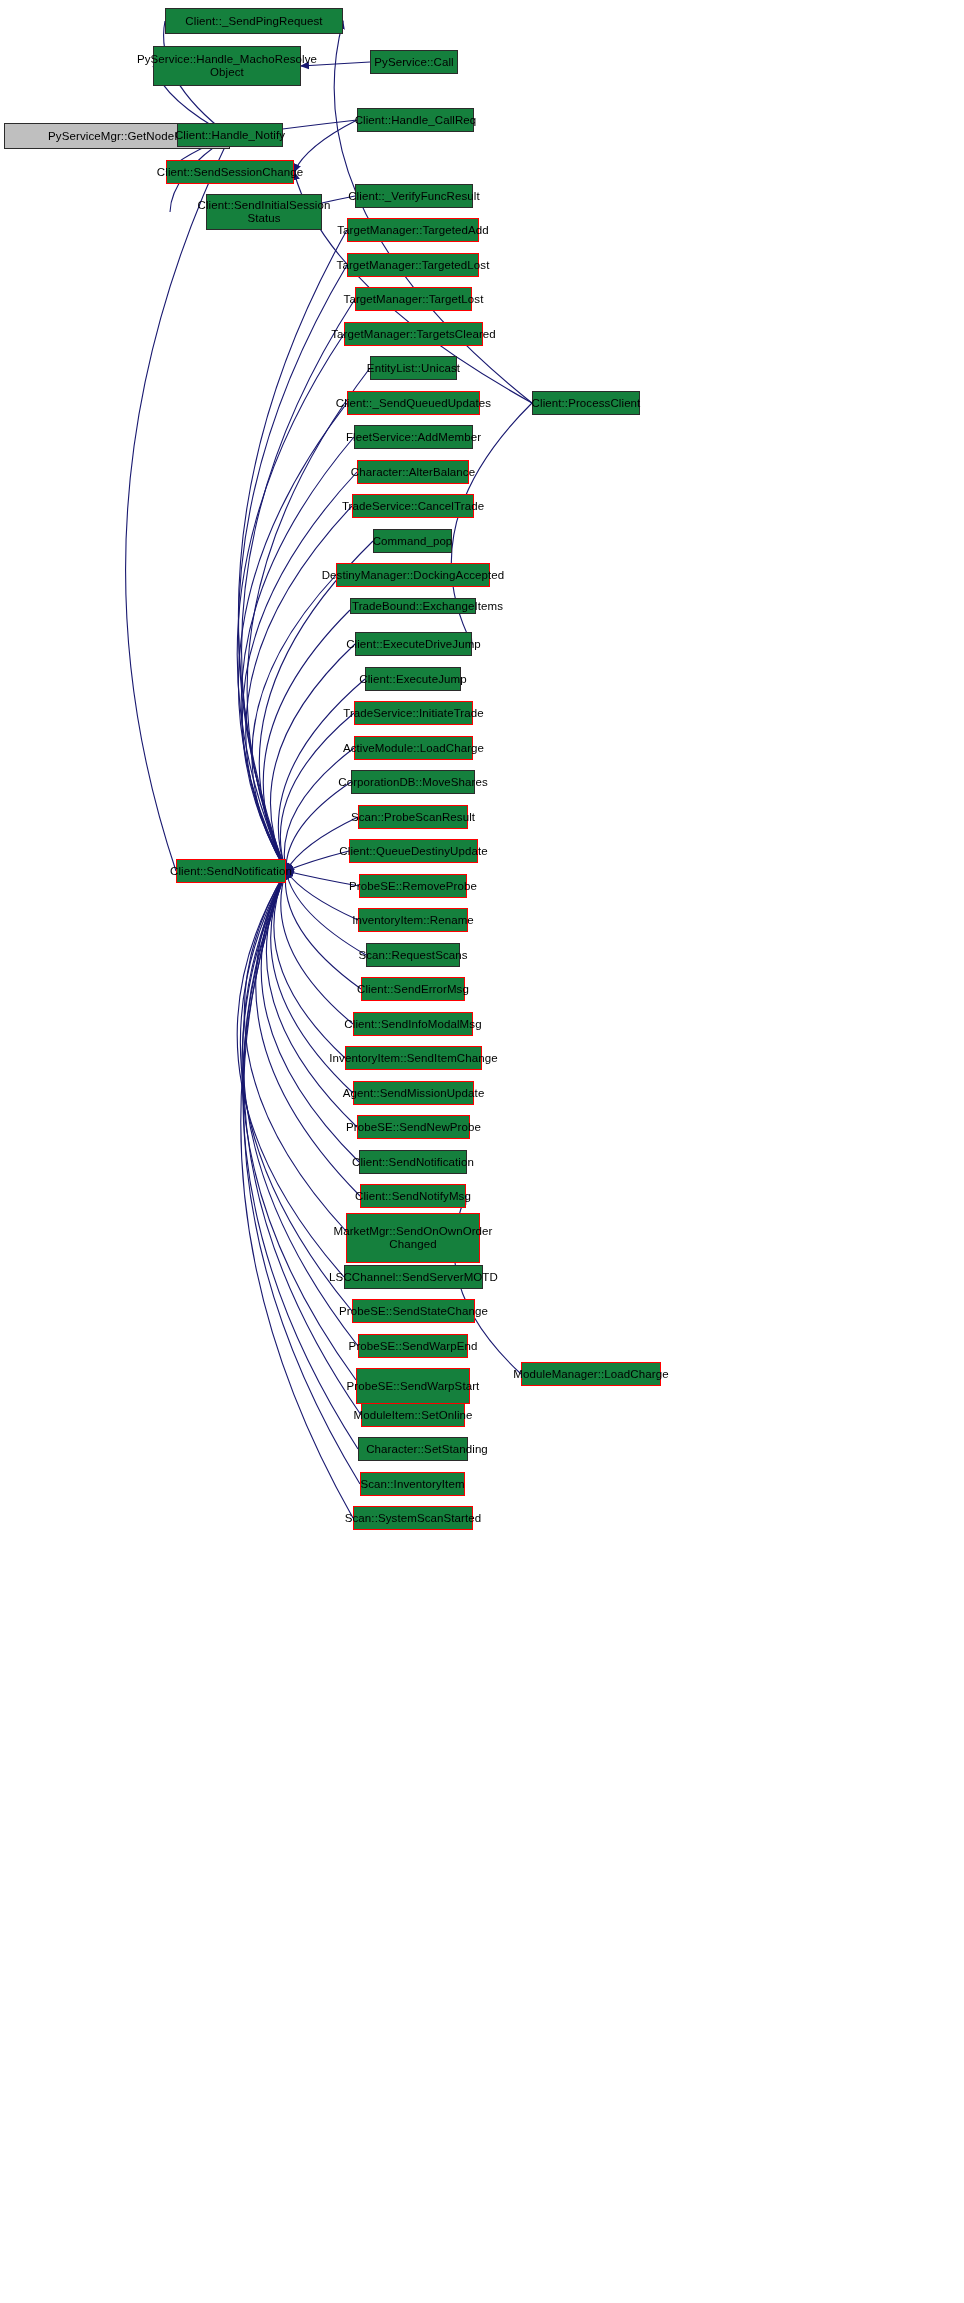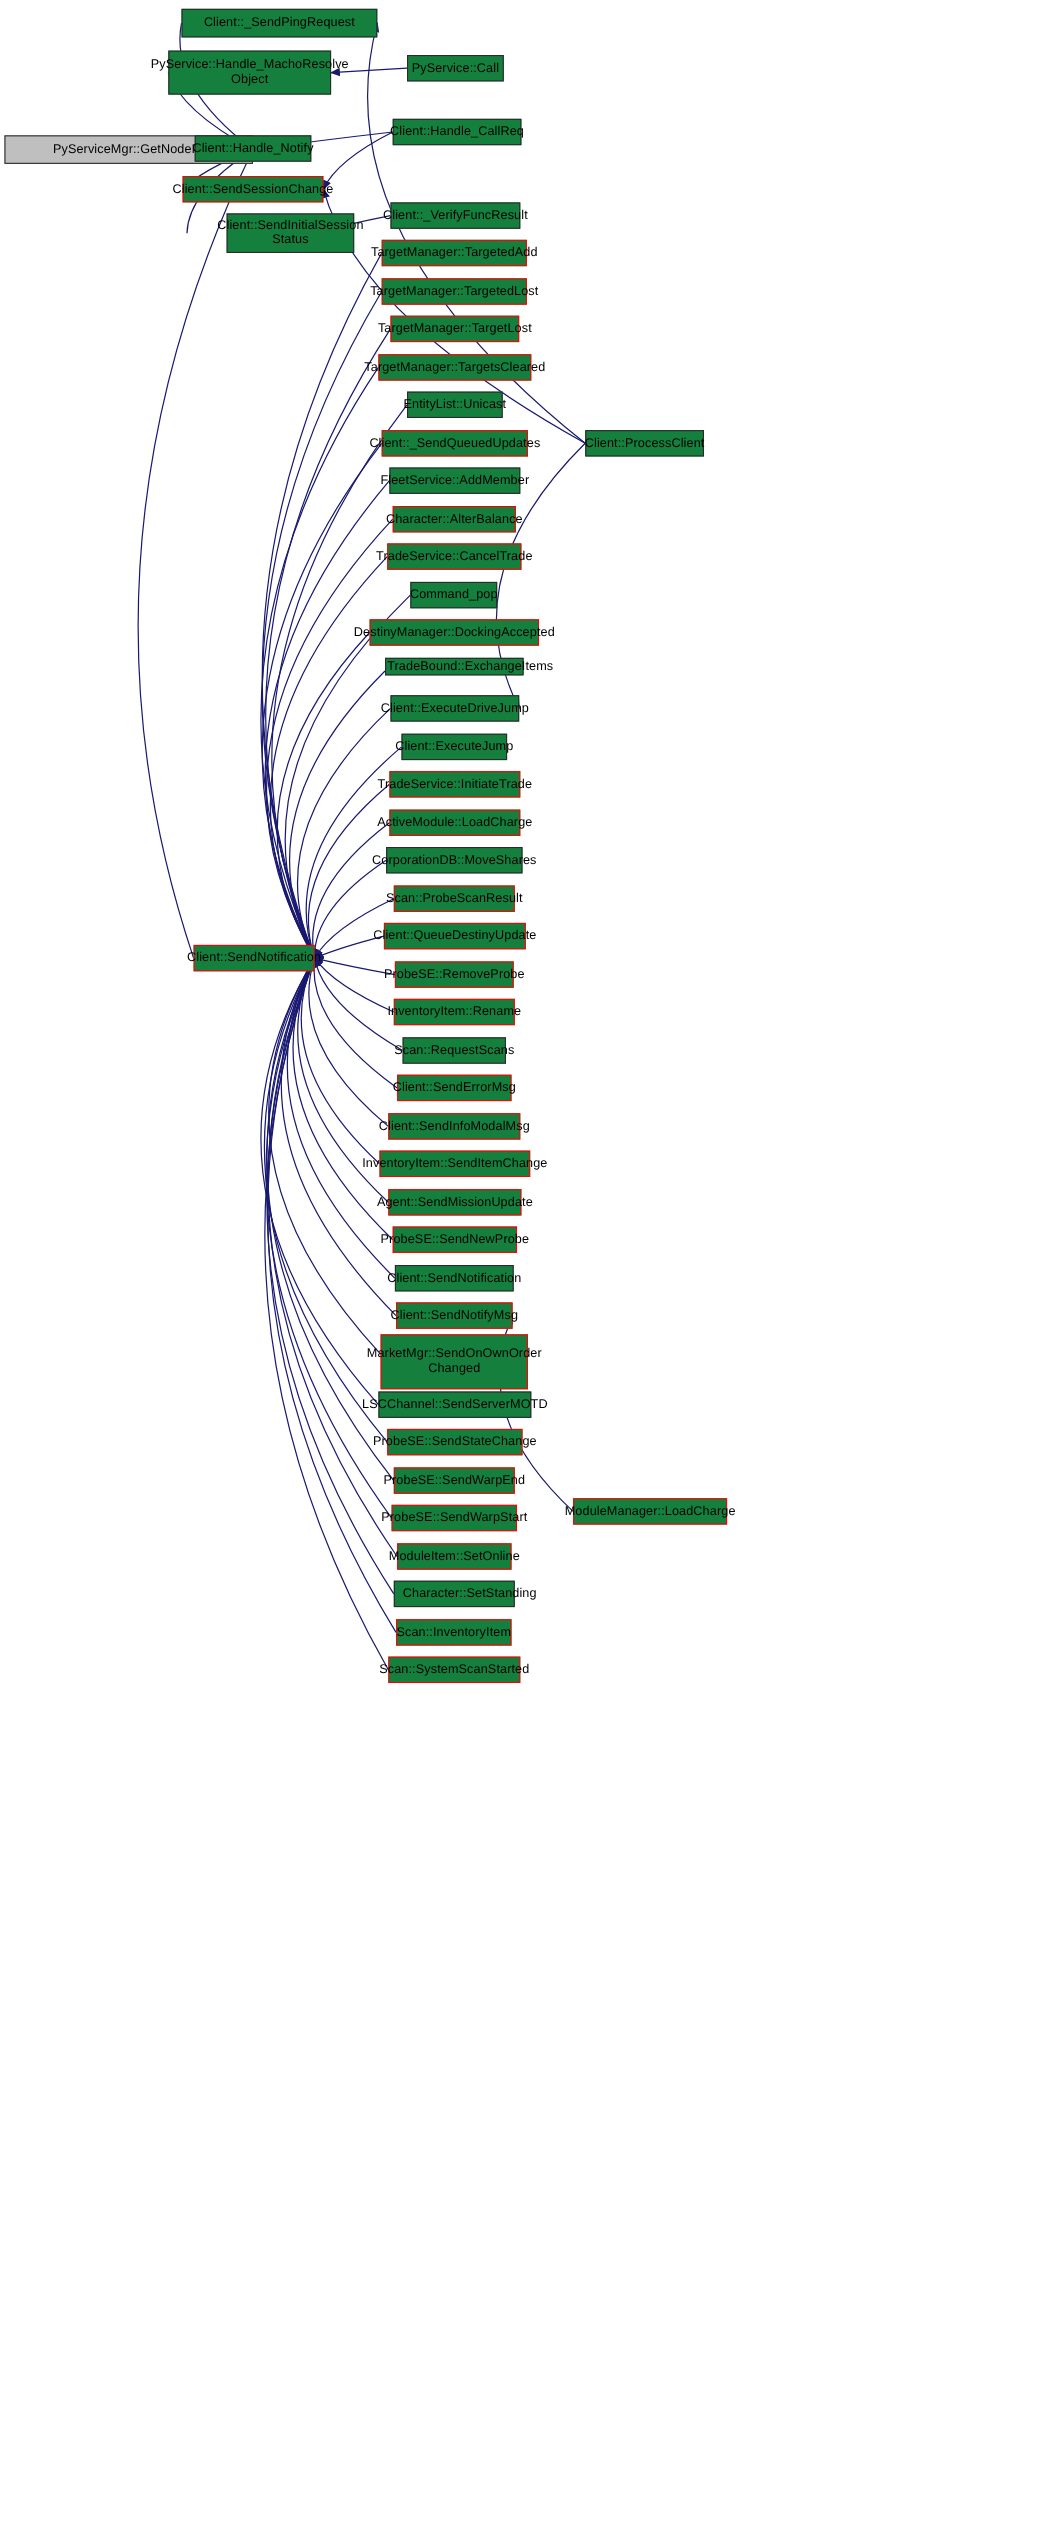--- a/index.html
+++ b/index.html
@@ -117,21 +117,21 @@
       <div class="node red" style="left: 345px; top: 1046px; width: 137px; height: 24px;">InventoryItem::SendItemChange</div>
       <div class="node red" style="left: 353px; top: 1081px; width: 121px; height: 24px;">Agent::SendMissionUpdate</div>
       <div class="node red" style="left: 357px; top: 1115px; width: 113px; height: 24px;">ProbeSE::SendNewProbe</div>
       <div class="node" style="left: 359px; top: 1150px; width: 108px; height: 24px;">Client::SendNotification</div>
       <div class="node red" style="left: 360px; top: 1184px; width: 106px; height: 24px;">Client::SendNotifyMsg</div>
       <div class="node red" style="left: 346px; top: 1213px; width: 134px; height: 50px;">MarketMgr::SendOnOwnOrder
 Changed</div>
       <div class="node" style="left: 344px; top: 1265px; width: 139px; height: 24px;">LSCChannel::SendServerMOTD</div>
       <div class="node red" style="left: 352px; top: 1299px; width: 123px; height: 24px;">ProbeSE::SendStateChange</div>
       <div class="node red" style="left: 358px; top: 1334px; width: 110px; height: 24px;">ProbeSE::SendWarpEnd</div>
-      <div class="node red" style="left: 356px; top: 1368px; width: 114px; height: 24px;">ProbeSE::SendWarpStart</div>
+      <div class="node red" style="left: 356px; top: 1368px; width: 114px; height: 36px;">ProbeSE::SendWarpStart</div>
       <div class="node red" style="left: 361px; top: 1403px; width: 104px; height: 24px;">ModuleItem::SetOnline</div>
       <div class="node" style="left: 358px; top: 1437px; width: 110px; height: 24px; padding-left: 31px;">Character::SetStanding</div>
       <div class="node red" style="left: 360px; top: 1472px; width: 105px; height: 24px;">Scan::InventoryItem</div>
       <div class="node red" style="left: 353px; top: 1506px; width: 120px; height: 24px;">Scan::SystemScanStarted</div>
       <div class="node red" style="left: 176px; top: 859px; width: 110px; height: 24px;">Client::SendNotification</div>
       <div class="node red" style="left: 521px; top: 1362px; width: 140px; height: 24px;">ModuleManager::LoadCharge</div>
     </div>
 </div>
 
 </body></html>

